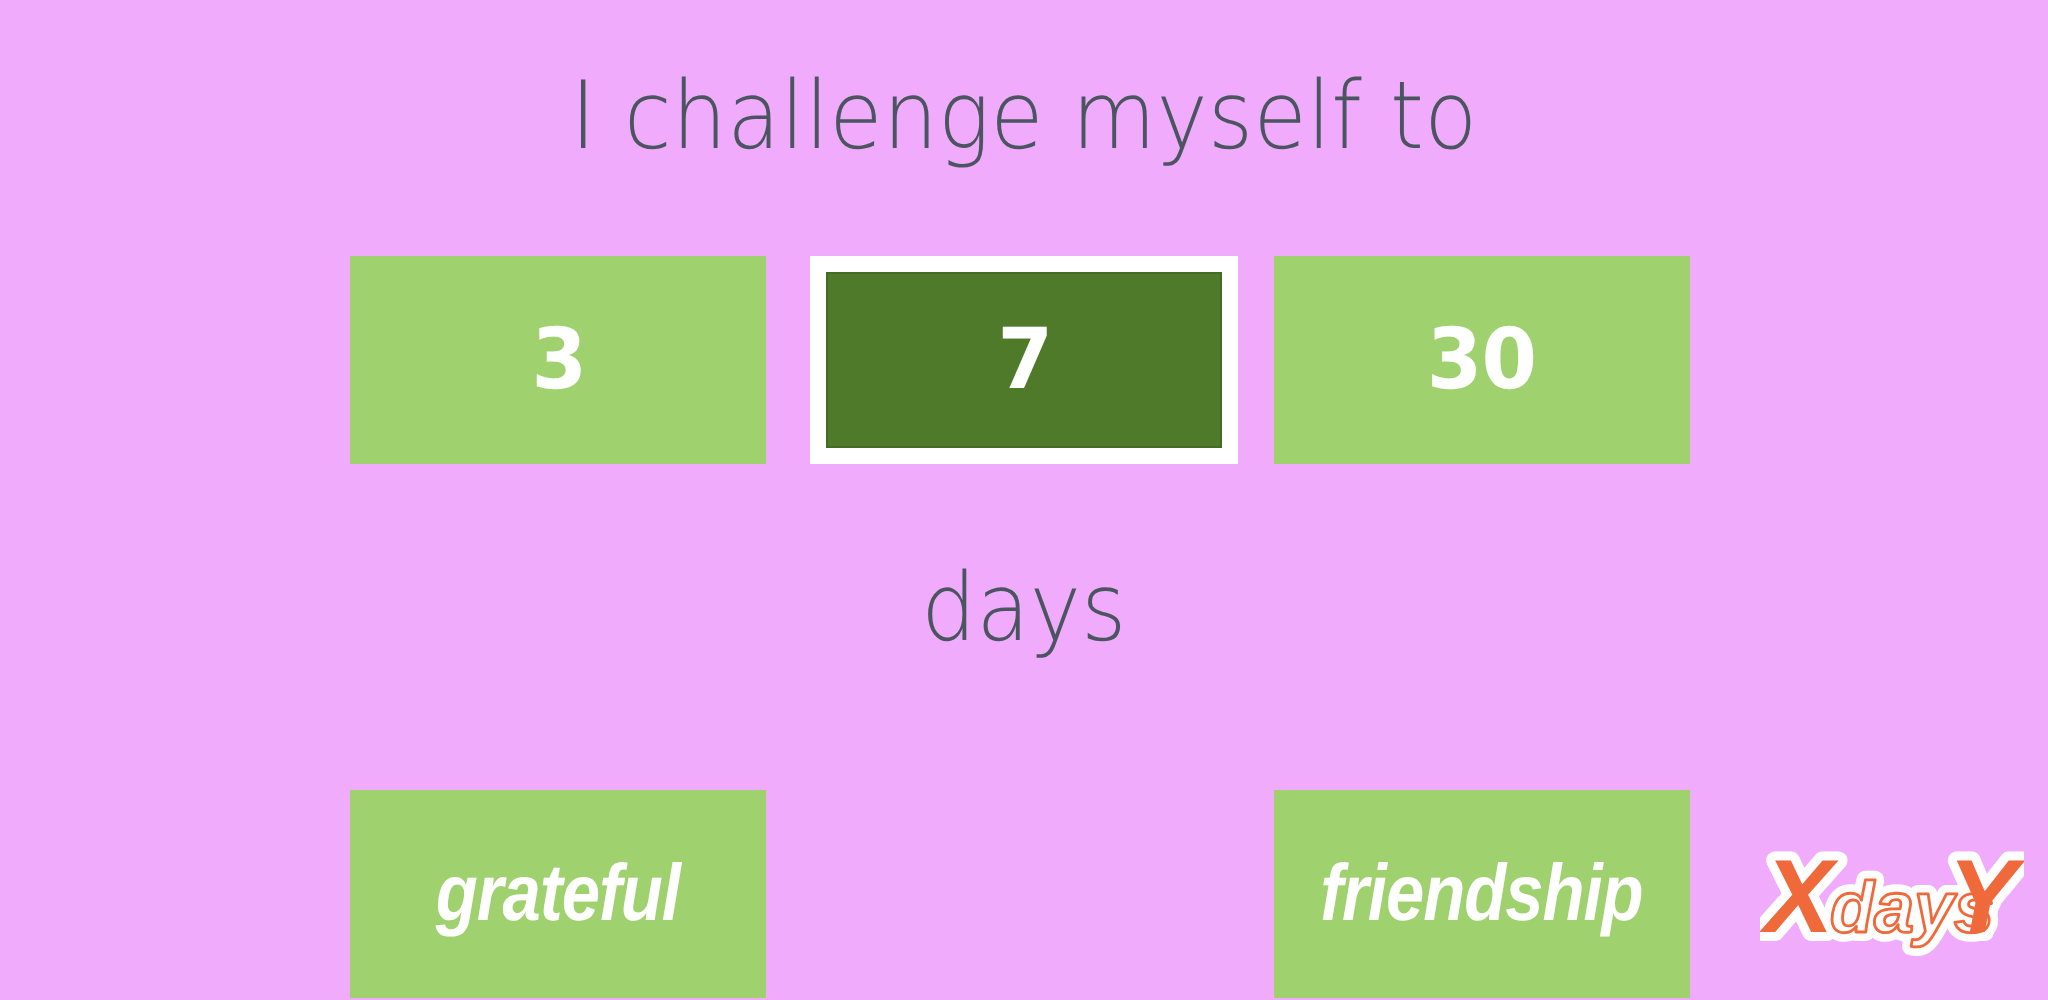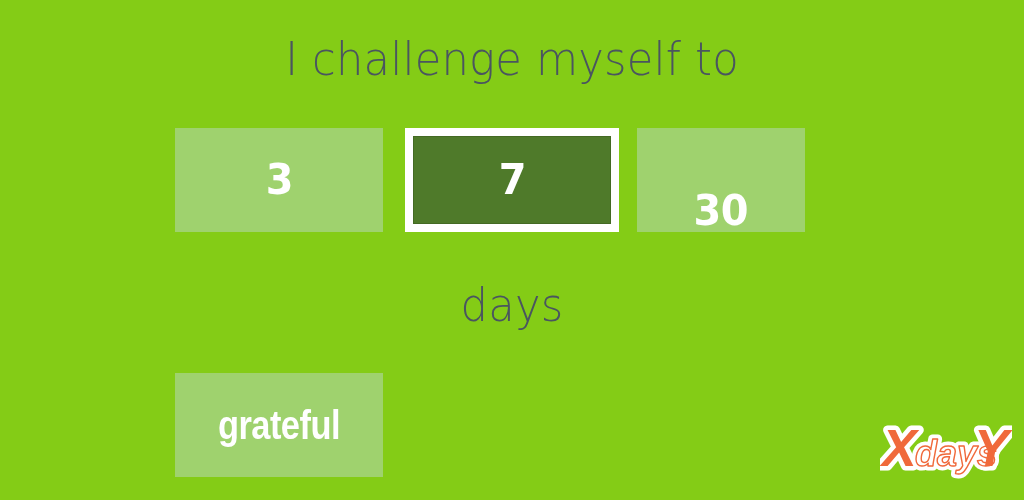--- a/index.html
+++ b/index.html
@@ -10,21 +10,21 @@
     width: 1024px;
     height: 500px;
     overflow: hidden;
     font-family: "Liberation Sans", "DejaVu Sans", sans-serif;
   }
 
   .screen {
     position: relative;
     width: 1024px;
     height: 500px;
-    background: #84cc16;
+    background: #f0abfc;
     overflow: hidden;
   }
 
   
   .heading {
     position: absolute;
     left: 0;
     width: 1024px;
     text-align: center;
     color: #4A5560;
@@ -48,21 +48,21 @@
   }
 
   
   .option-row {
     position: absolute;
     left: 0;
     width: 1024px;
     height: 104px;
   }
   .row-numbers { top: 128px; }
-  .row-words   { top: 373px; }
+  .row-words   { top: 395px; font-style: italic; }
 
   .option {
     position: absolute;
     top: 0;
     height: 104px;
     box-sizing: border-box;
     display: flex;
     align-items: center;
     justify-content: center;
     color: #FFFFFF;
@@ -77,21 +77,21 @@
   
   .option.selected {
     background: #4F7A2A;
     border: 8px solid #FFFFFF;
     box-shadow: inset 0 0 0 1px rgba(0,0,0,0.13);
   }
 
   
   .col-left   { left: 175px;  width: 208px; }
   .col-center { left: 405px;  width: 214px; }
-  .col-right  { left: 637px;  width: 168px; align-items: flex-end; }
+  .col-right  { left: 637px;  width: 208px; }
 
   .option-label {
     display: block;
     color: #FFFFFF;
     font-weight: bold;
     white-space: nowrap;
     -webkit-font-smoothing: antialiased;
   }
   .num-label {
     font-family: "DejaVu Sans", "Liberation Sans", sans-serif;
@@ -143,20 +143,23 @@
 
   <div class="heading heading-mid">days</div>
 
   <div class="option-row row-words">
 
     <div class="option unselected col-left">
       <span class="option-label word-label">grateful</span>
     </div>
 
 
+    <div class="option unselected col-right">
+      <span class="option-label word-label">friendship</span>
+    </div>
 
   </div>
 
   <div class="logo">
     <svg width="132" height="66" viewBox="0 0 132 66" xmlns="http://www.w3.org/2000/svg">
       <g font-family="Liberation Sans, DejaVu Sans, sans-serif" font-weight="bold" font-style="italic">
 
         <text id="lg-x-halo" x="2" y="48" font-size="52" fill="#FFFFFF" stroke="#FFFFFF" stroke-width="9" stroke-linejoin="round">X</text>
         <text id="lg-d-halo" x="35" y="48" font-size="36" fill="#FFFFFF" stroke="#FFFFFF" stroke-width="9" stroke-linejoin="round">days</text>
         <text id="lg-y-halo" x="94" y="48" font-size="52" fill="#FFFFFF" stroke="#FFFFFF" stroke-width="9" stroke-linejoin="round">Y</text>

